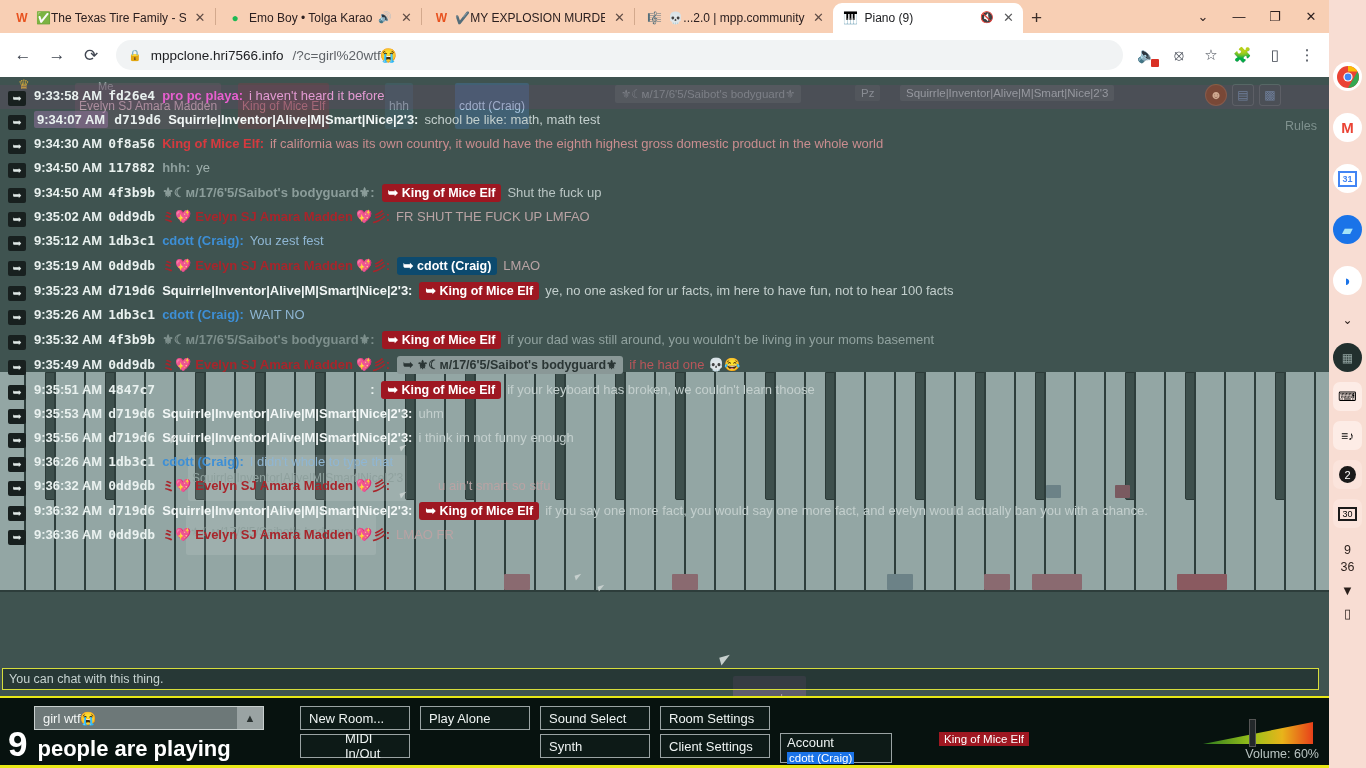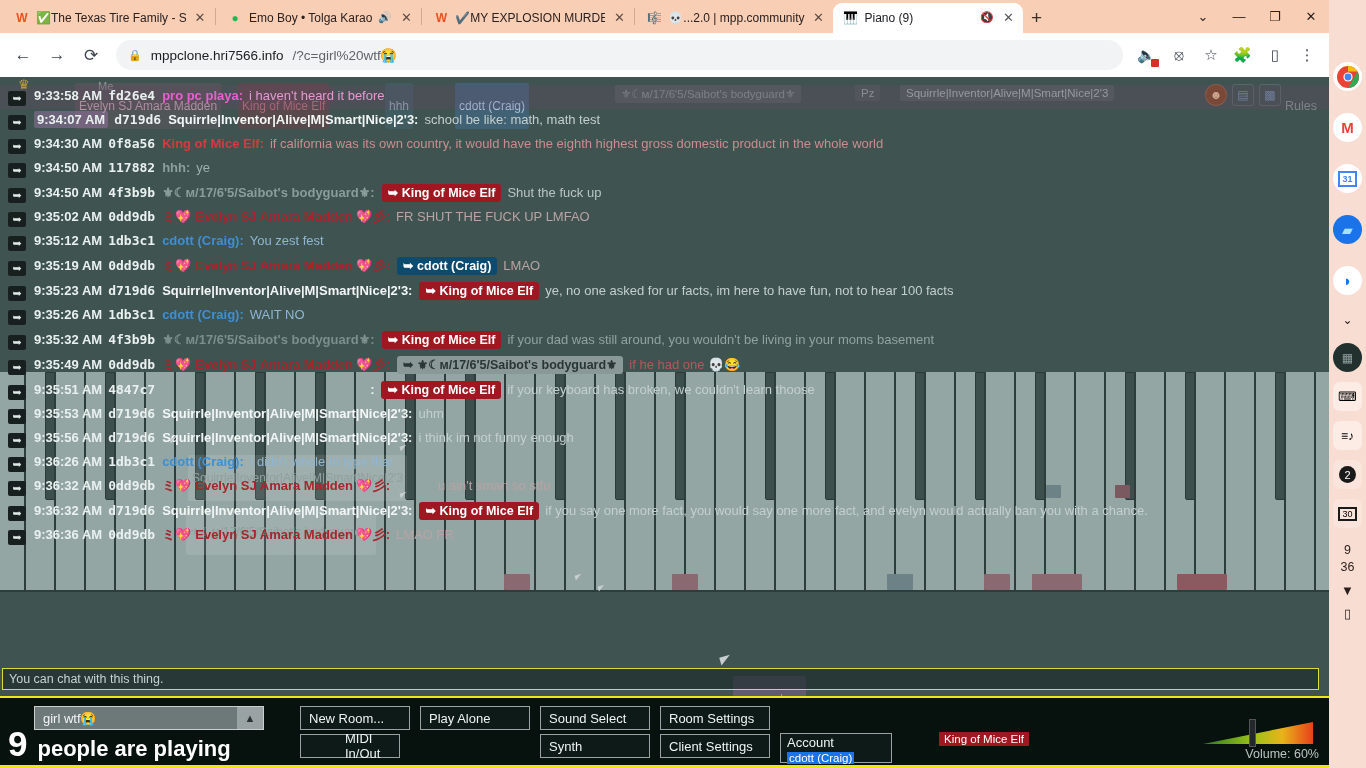--- a/index.html
+++ b/index.html
@@ -64,21 +64,21 @@
 
   
   .roombar { position:absolute; left:0; top:0; width:1329px; height:30px; }
   .nameplate {
     position:absolute; font-size:11.5px; padding:2px 6px; border-radius:2px;
     white-space:nowrap; color:#c8d4d2; background:rgba(255,255,255,.07);
   }
   .topicons { position:absolute; right:48px; top:7px; display:flex; gap:5px; }
   .topicons div { width:22px; height:22px; border:1px solid rgba(255,255,255,.12);
                   border-radius:3px; display:flex; align-items:center; justify-content:center; font-size:12px; }
-  .ruleslabel { position:absolute; right:12px; top:22px; font-size:12.5px; color:#7f918e; }
+  .ruleslabel { position:absolute; right:12px; top:42px; font-size:12.5px; color:#7f918e; }
 
   
   .floatname { position:absolute; font-size:12px; padding:16px 4px; border-radius:2px; white-space:nowrap; }
 
   
   .chatlog { position:absolute; left:0; top:8px; width:1329px; }
   .msg { position:relative; padding:3px 8px 3px 8px; font-size:13px; line-height:16px;
          color:#c3cfcd; display:block; }
   .msg .arrow { display:inline-block; width:18px; height:15px; background:#18201f;
                 border-radius:2px; color:#dfe8e6; font-size:11px; text-align:center;
@@ -353,21 +353,21 @@
       <div class="countline">
         <span class="num">9</span>
         <span class="lbl">people are playing</span>
       </div>
 
       <div id="btns">
           <div class="btn" style="left: 300px; top: 8px; width: 110px;">New Room...</div>
           <div class="btn" style="left: 420px; top: 8px; width: 110px;">Play Alone</div>
           <div class="btn" style="left: 540px; top: 8px; width: 110px;">Sound Select</div>
           <div class="btn" style="left: 660px; top: 8px; width: 110px;">Room Settings</div>
-          <div class="btn" style="left: 300px; top: 36px; width: 100px; padding-left: 44px;">MIDI In/Out</div>
+          <div class="btn" style="left: 300px; top: 36px; width: 110px; padding-left: 44px;">MIDI In/Out</div>
           <div class="btn" style="left: 540px; top: 36px; width: 110px;">Synth</div>
           <div class="btn" style="left: 660px; top: 36px; width: 110px;">Client Settings</div>
         </div>
 
       <div class="accountmenu">
         <span>Account</span><br>
         <span class="sel">cdott (Craig)</span>
       </div>
 
       <div class="nowplaying">King of Mice Elf</div>

